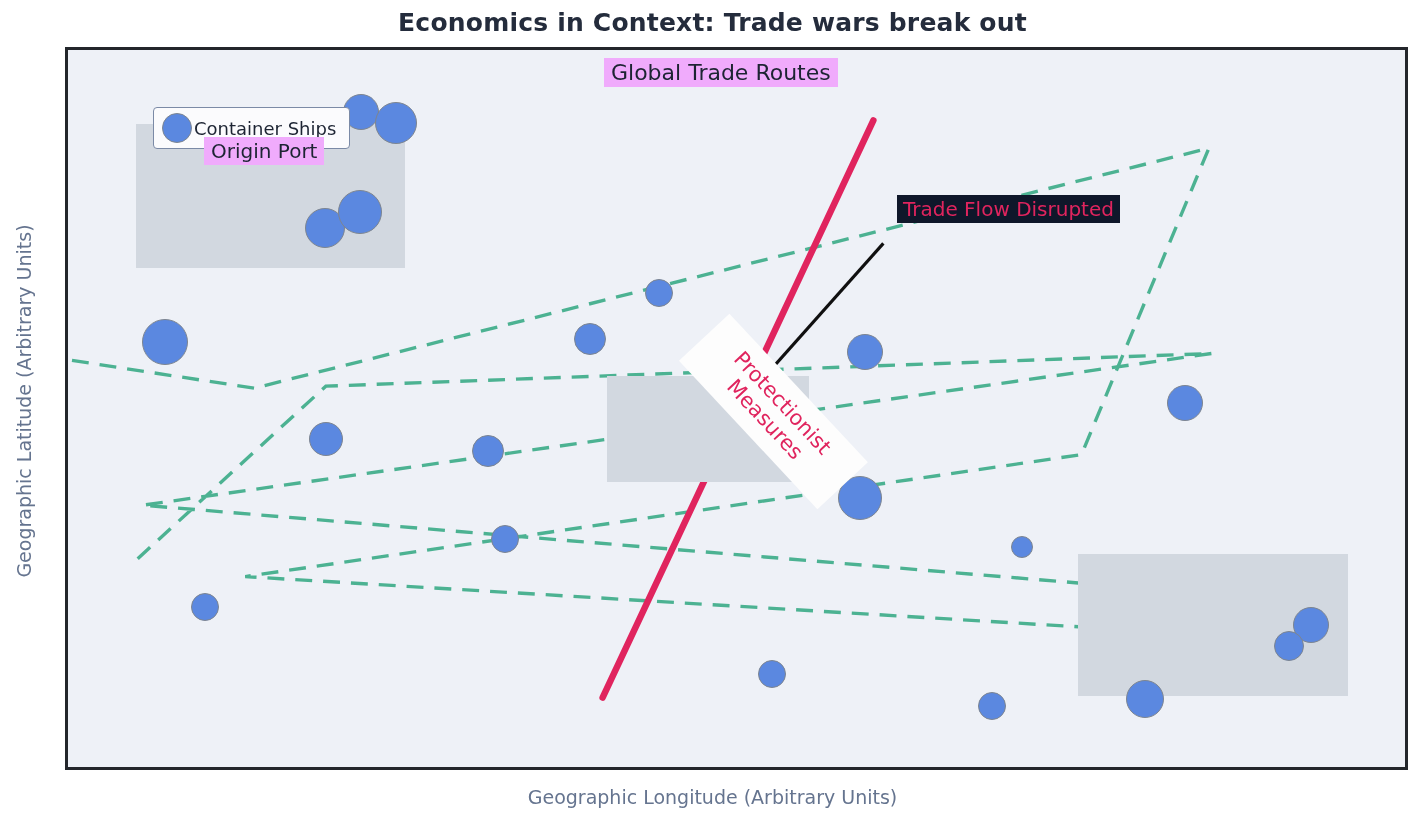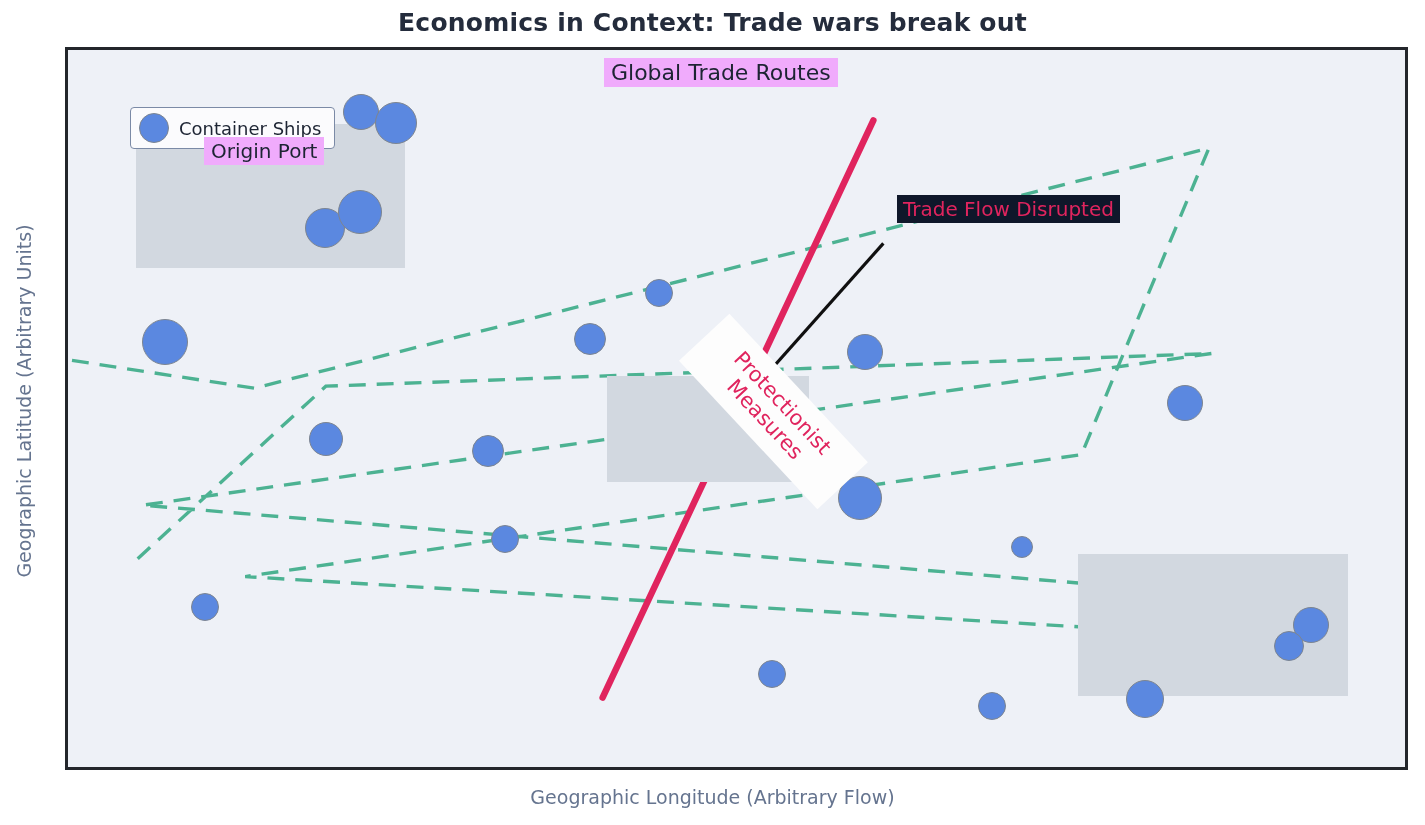--- a/index.html
+++ b/index.html
@@ -22,22 +22,22 @@
     position:absolute;color:#65748f;font-size:19px;
     font-family:"DejaVu Sans",sans-serif;white-space:nowrap;
   }
   #xlabel{left:0;top:786px;width:1425px;text-align:center;}
   #ylabel{
     left:-186px;top:390px;width:420px;text-align:center;
     transform:rotate(-90deg);transform-origin:center center;
   }
 
   #legend{
-    position:absolute;left:62px;top:57px;
-    display:flex;align-items:center;gap:10px;
+    position:absolute;left:85px;top:57px;
+    display:flex;align-items:center;gap:2px;
     background:#fbfbfd;border:1.6px solid #7b8aa6;border-radius:4px;
     padding:5px 13px 5px 8px;
   }
   #legend .lg-dot{
     width:28px;height:28px;border-radius:50%;
     background:#5b88e0;border:1.3px solid #7d8590;flex:0 0 auto;
   }
   #legend .lg-text{font-size:18px;color:#1d2433;white-space:nowrap;}
 
   .region-rect{position:absolute;background:#d2d8e0;}
@@ -127,15 +127,15 @@
     <div class="region-label" id="label-origin">Origin Port</div>
 
     <div id="label-disrupt">Trade Flow Disrupted</div>
 
     <div id="label-protect">
       <span>Protectionist</span><br>
       <span>Measures</span>
     </div>
   </div>
 
-  <div class="axis-label" id="xlabel">Geographic Longitude (Arbitrary Flow)</div>
+  <div class="axis-label" id="xlabel">Geographic Longitude (Arbitrary Units)</div>
   <div class="axis-label" id="ylabel">Geographic Latitude (Arbitrary Units)</div>
 </div>
 
 </body></html>

